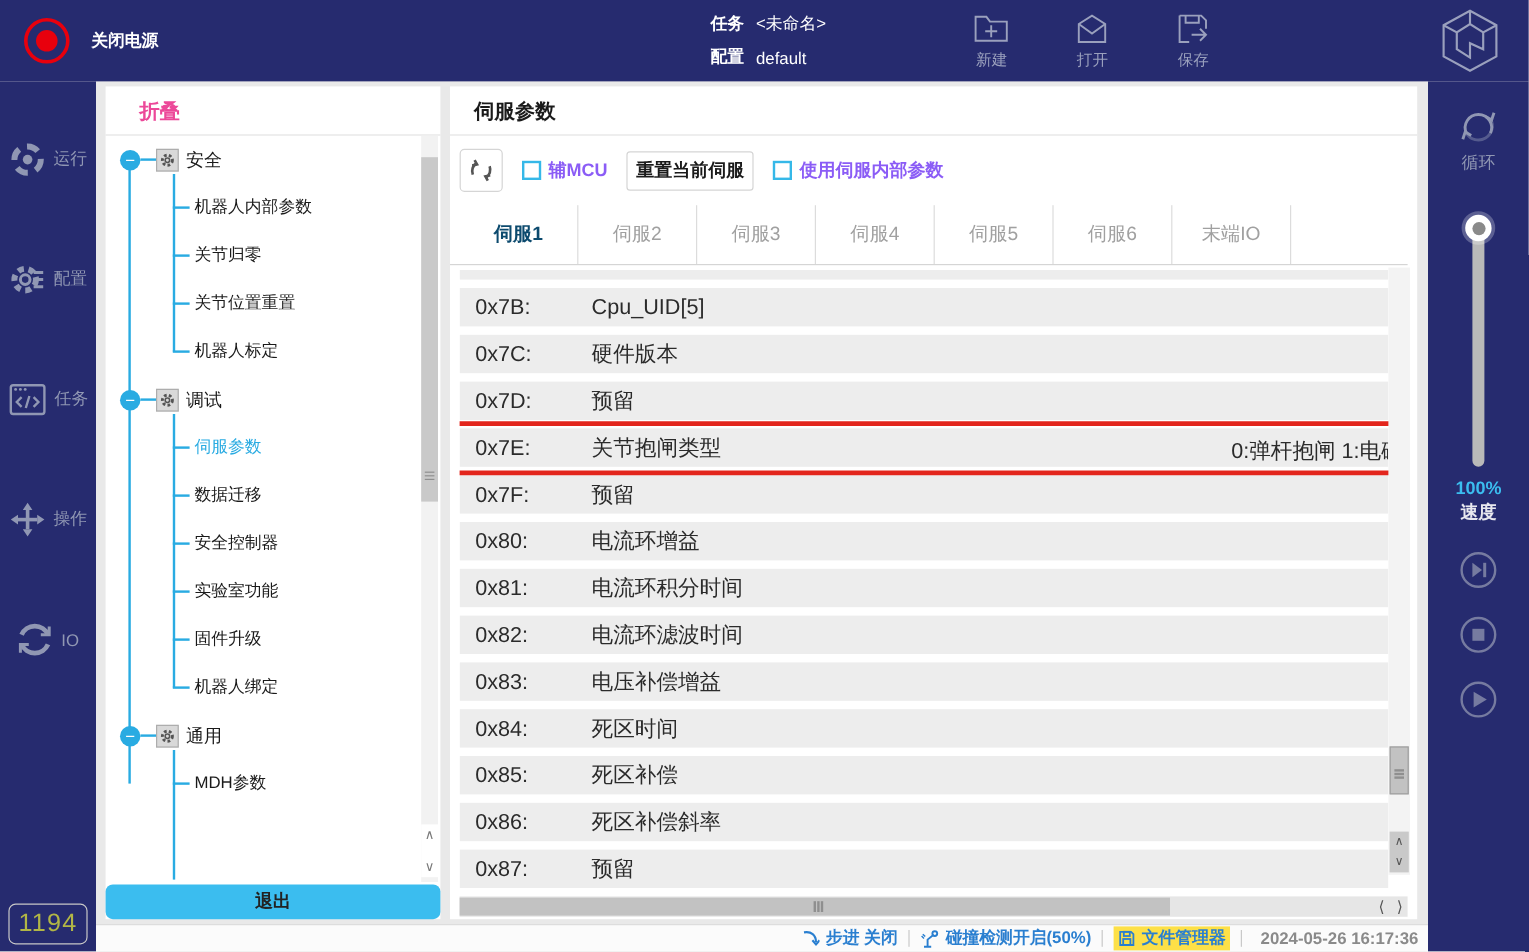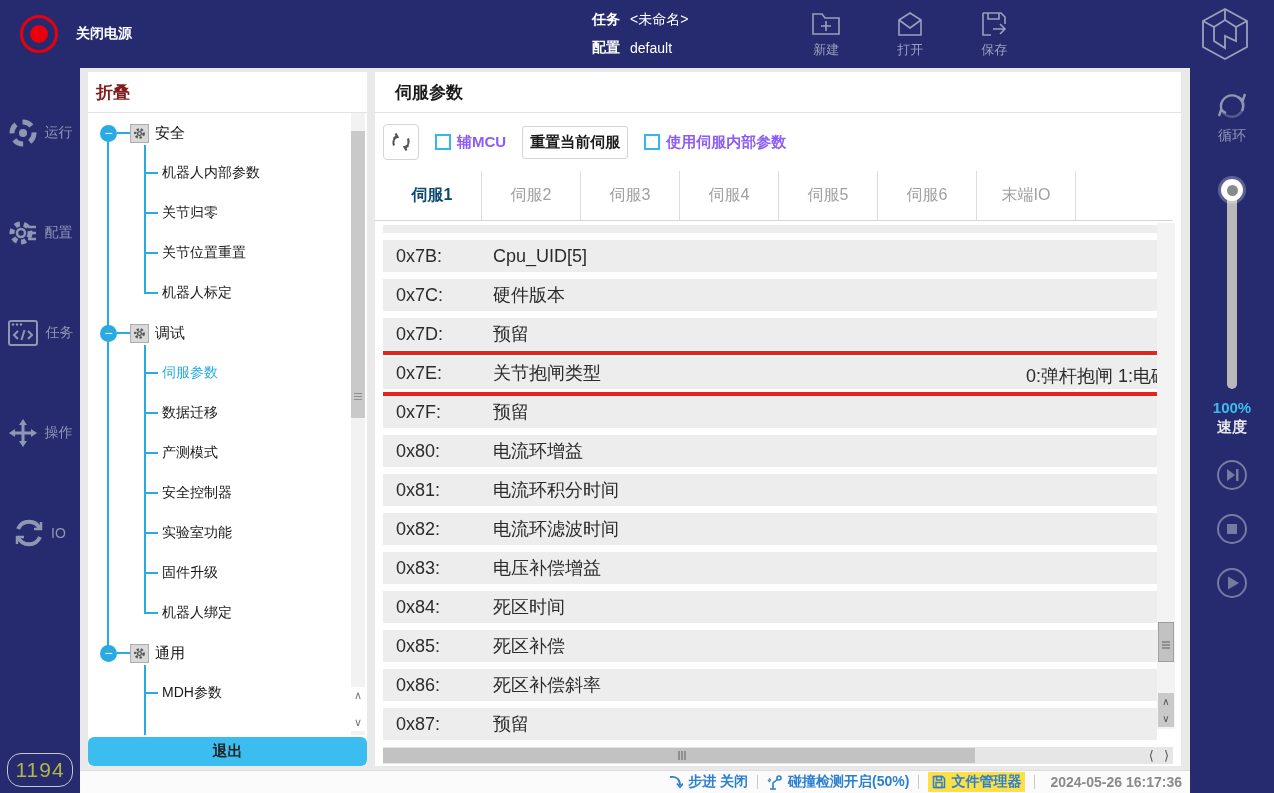--- a/index.html
+++ b/index.html
@@ -21,21 +21,21 @@
   .tb-actions { display:flex; margin-left:110px; gap:28px; }
   .tb-action { width:56px; display:flex; flex-direction:column; align-items:center; gap:3px;
     color:#9aa0bd; font-size:13px; cursor:pointer; }
   .tb-logo { margin-left:auto; margin-right:22px; }
 
   
   .left-rail { left:0; top:68px; width:80px; height:725px; background:#262b6f; padding-top:15px; }
   .rail-item { height:100px; display:flex; flex-direction:row; align-items:center;
     justify-content:center; gap:7px; color:#9097b3; font-size:14px; cursor:pointer; }
   .rail-badge { position:absolute; left:7px; bottom:6px; width:66px; height:34px;
-    border:1px solid #c8c8c8; border-radius:14px; display:flex; align-items:center;
+    border:1px solid #c8c8c8; border-radius:6px; display:flex; align-items:center;
     justify-content:center; color:#b2b646; font-size:21px; letter-spacing:1px; }
 
   
   .right-rail { left:1190px; top:68px; width:84px; height:725px; background:#262b6f;
     display:flex; flex-direction:column; align-items:center; padding-top:20px; color:#9097b3; }
   .loop-item { display:flex; flex-direction:column; align-items:center; gap:5px;
     font-size:14px; cursor:pointer; }
   .slider-wrap { position:relative; margin-top:42px; width:22px; height:202px; }
   .slider-track { position:absolute; left:6px; top:0; width:10px; height:202px;
     background:#b9b9b9; border-radius:5px; }
@@ -48,21 +48,21 @@
   .pb-btn { margin-top:22px; width:32px; height:32px; cursor:pointer; }
   .pb-btn:first-of-type { margin-top:20px; }
 
   
   .content-bg { left:80px; top:68px; width:1110px; height:702px; background:#e9e9e9; }
 
   
   .tree-panel { left:88px; top:72px; width:279px; height:694px; background:#fff;
     display:flex; flex-direction:column; }
   .tree-header { height:41px; border-bottom:1px solid #e3e3e3; display:flex; align-items:center;
-    padding-left:8px; font-size:17px; font-weight:bold; color:#7f1d1d; flex:0 0 auto; }
+    padding-left:28px; font-size:17px; font-weight:bold; color:#ec4899; flex:0 0 auto; }
   .tree-body { position:relative; flex:1; overflow:hidden; }
   .group-line { position:absolute; left:19px; top:20px; width:2px; height:520px; background:#29abe2; }
   .tgrow { height:40px; display:flex; align-items:center; padding-left:12px; cursor:pointer;
     position:relative; z-index:2; background:transparent; }
   .tcircle { width:17px; height:17px; border-radius:50%; background:#29abe2; color:#fff;
     display:flex; align-items:center; justify-content:center; font-size:14px; line-height:1;
     flex:0 0 auto; cursor:pointer; }
   .tconn { width:13px; height:2px; background:#29abe2; flex:0 0 auto; }
   .tgear { width:19px; height:19px; background:#d9d9d9; border:1px solid #adadad;
     display:flex; align-items:center; justify-content:center; flex:0 0 auto; }
@@ -354,23 +354,20 @@
         <div class="tchildren">
 
             <div class="tchild selected">
               <span>伺服参数</span>
             </div>
 
             <div class="tchild">
               <span>数据迁移</span>
             </div>
 
-            <div class="tchild">
-              <span>产测模式</span>
-            </div>
 
             <div class="tchild">
               <span>安全控制器</span>
             </div>
 
             <div class="tchild">
               <span>实验室功能</span>
             </div>
 
             <div class="tchild">

